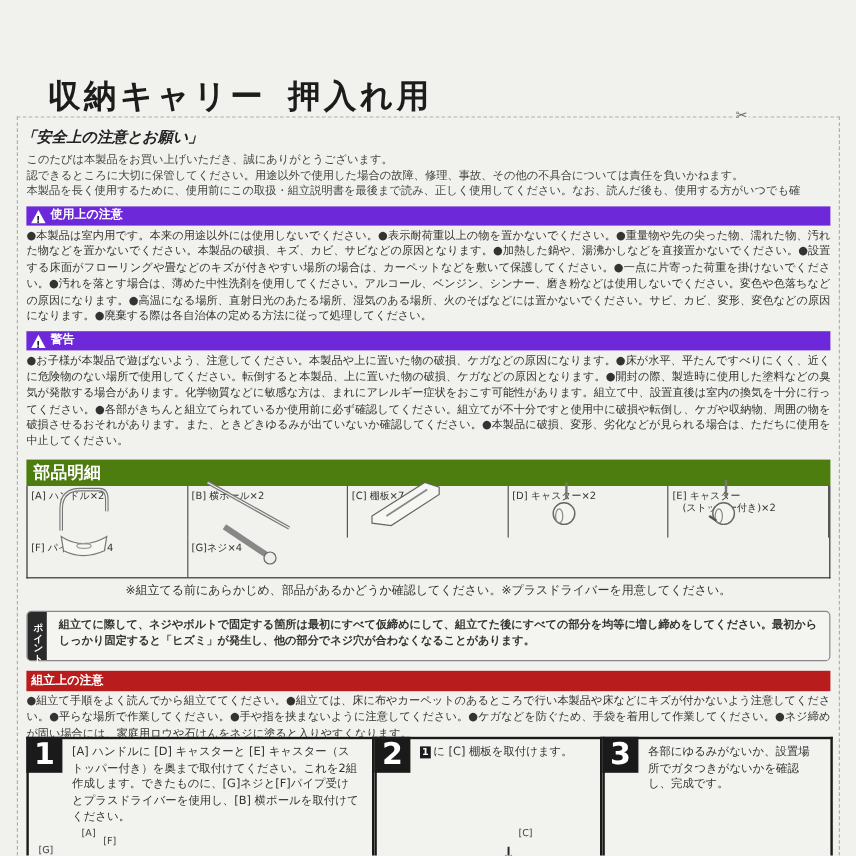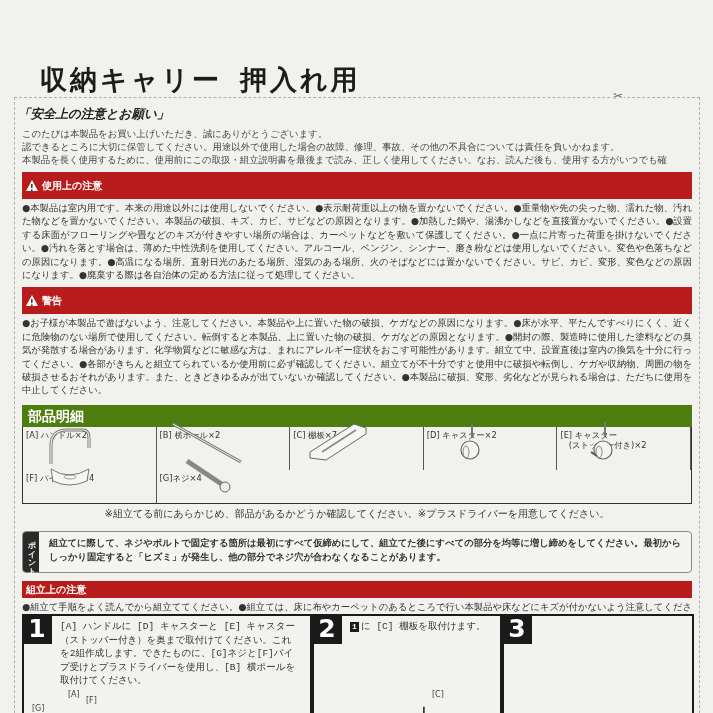--- a/index.html
+++ b/index.html
@@ -23,22 +23,22 @@
     border-right: 1px dashed #b0b0b0;
   }
   .scissors {
     position: absolute; left: 612px; top: 89px; font-size: 12px; color: #666;
     background: #f1f1ee; padding: 0 1px; line-height: 14px;
   }
   .content { position: absolute; left: 22px; top: 104px; width: 670px; }
   .intro-title { font-size: 12.5px; font-weight: bold; margin: 2px 0 4px -4px; color: #222; font-style: italic; }
   .intro p { margin: 0; font-size: 9.4px; line-height: 13px; color: #444; }
   .bar {
-    background: #b91c1c; color: #fff; font-size: 10px; font-weight: bold;
-    height: 27px; line-height: 16px; padding-left: 4px; margin-top: 6px;
+    background: #6d28d9; color: #fff; font-size: 10px; font-weight: bold;
+    height: 16px; line-height: 16px; padding-left: 4px; margin-top: 6px;
     display: flex; align-items: center; gap: 4px;
   }
   .bar .warn-icon {
     display: inline-block; width: 0; height: 0;
     border-left: 6px solid transparent; border-right: 6px solid transparent;
     border-bottom: 11px solid #fff; position: relative;
   }
   .bar .warn-icon::after {
     content: "!"; position: absolute; left: -2px; top: 1px;
     font-size: 8px; color: #202020; font-weight: bold;
@@ -74,21 +74,21 @@
   .step-box {
     position: absolute; top: 614px; height: 120px; border: 2px solid #1a1a1a; border-bottom: none;
     background: #f2f2ef;
   }
   .step-num {
     position: absolute; left: -2px; top: -2px; width: 30px; height: 30px;
     background: #1a1a1a; color: #fff; font-size: 25px; font-weight: bold;
     text-align: center; line-height: 30px;
   }
   .step-text {
-    position: absolute; left: 36px; top: 4px; font-size: 9.5px; line-height: 13.5px; color: #333; font-family: Liberation Mono, monospace;
+    position: absolute; left: 36px; top: 4px; font-size: 9.5px; line-height: 13.5px; color: #333;
   }
   .diagram-label { position: absolute; font-size: 8px; color: #444; }
   .icon-1 {
     display: inline-block; background: #1a1a1a; color: #fff; font-size: 8px; font-weight: bold;
     width: 9px; height: 10px; line-height: 10px; text-align: center; margin-right: 2px;
   }
 </style>
 </head>
 <body>
 
@@ -207,13 +207,14 @@
   <div class="step-num">2</div>
   <div class="step-text">
     <span class="icon-1">1</span><span>に [C] 棚板を取付けます。</span>
   </div>
   <div class="diagram-label" style="left:118px; top:74px;">[C]</div>
   <div style="position:absolute; left:104px; top:88px; font-size:14px; font-weight:bold;">↓</div>
 </div>
 
 <div class="step-box" style="left:502px; width:188px;">
   <div class="step-num">3</div>
+  <div class="step-text" style="width:144px;">各部にゆるみがないか、設置場所でガタつきがないかを確認し、完成です。</div>
 </div>
 
 </body></html>

